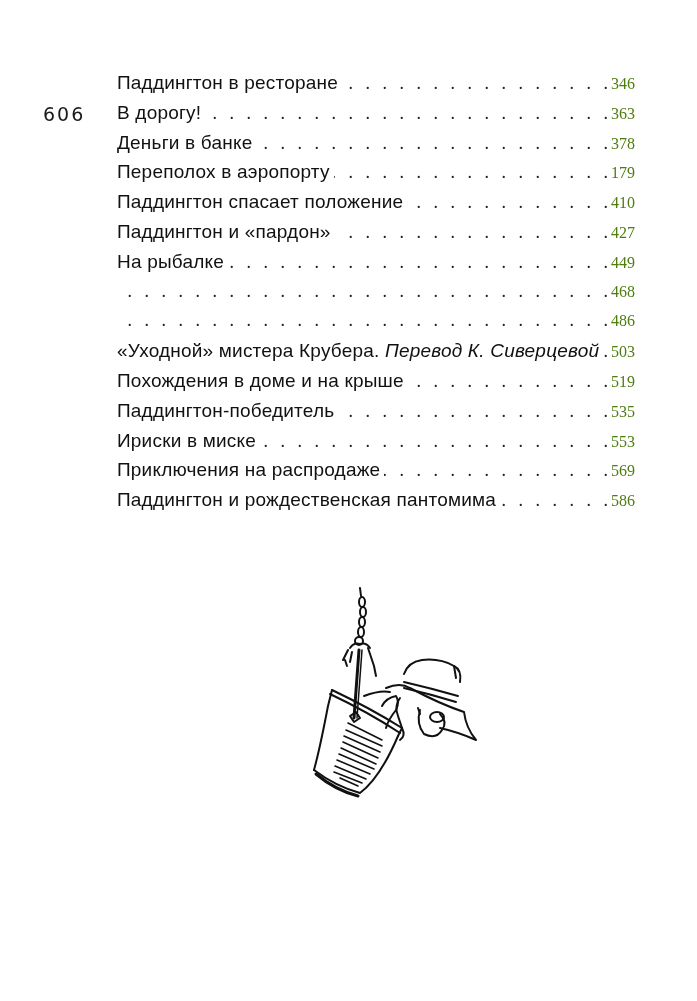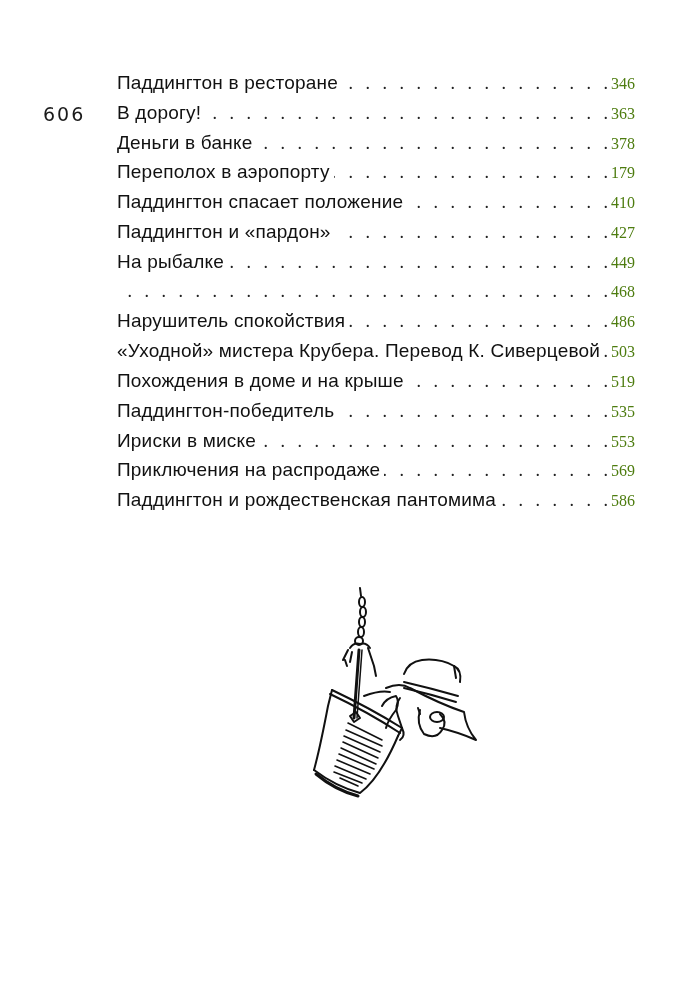--- a/index.html
+++ b/index.html
@@ -43,20 +43,21 @@
     }
     .toc-title {
       font-family: "Liberation Sans Narrow", "Liberation Sans", sans-serif;
       font-size: 19px;
       letter-spacing: 0.2px;
       transform-origin: left center;
       color: #111;
       flex: 0 0 auto;
     }
     .toc-title .italic {
+      font-style: italic;
     }
     .toc-leader {
       flex: 1 1 auto;
       overflow: hidden;
       margin: 0 3px 0 4px;
       font-family: "Liberation Serif", serif;
       font-size: 18px;
       letter-spacing: 9px;
       color: #222;
       text-align: right;
@@ -121,21 +122,20 @@
   <li class="toc-row">
     <span class="toc-title">На рыбалке</span>
     <span class="toc-leader"></span>
     <span class="toc-page">449</span>
   </li>
   <li class="toc-row">
     <span class="toc-leader"></span>
     <span class="toc-page">468</span>
   </li>
   <li class="toc-row">
-    <span class="toc-title">Нарушитель спокойствия</span>
     <span class="toc-leader"></span>
     <span class="toc-page">486</span>
   </li>
   <li class="toc-row">
     <span class="toc-title"><span>«Уходной» мистера Крубера.</span> <span class="italic">Перевод К. Сиверцевой</span></span>
     <span class="toc-leader"></span>
     <span class="toc-page">503</span>
   </li>
   <li class="toc-row">
     <span class="toc-title">Похождения в доме и на крыше</span>

